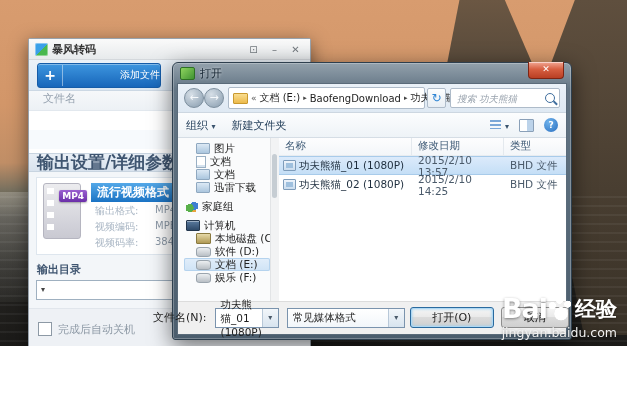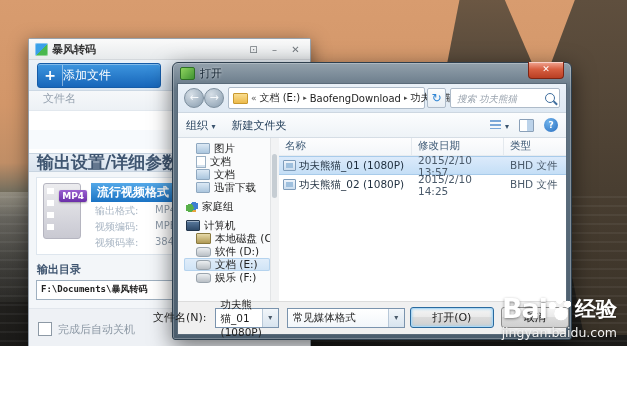--- a/index.html
+++ b/index.html
@@ -28,21 +28,21 @@
 
   
   .app{position:absolute;left:28px;top:38px;width:281px;height:311px;background:#f3f6f9;border:1px solid #98a2ac;border-radius:2px;box-shadow:0 5px 18px rgba(0,0,0,.5);display:flex;flex-direction:column;}
   .app-titlebar{height:20px;background:linear-gradient(#fafafa,#e7eaec);border-bottom:1px solid #d4d8dc;display:flex;align-items:center;padding:0 6px;gap:4px;flex:none;}
   .app-logo{width:13px;height:13px;border-radius:2px;background:linear-gradient(135deg,#3aa0e8 0 50%,#49b84f 50% 100%);box-shadow:inset 0 0 0 1px rgba(255,255,255,.4);}
   .app-title{font-size:11px;color:#333;font-weight:bold;flex:1;}
   .tb-btn{width:17px;height:13px;font-size:10px;line-height:13px;text-align:center;color:#73797f;cursor:default;}
   .app-toolbar{height:30px;background:linear-gradient(#ecf2f8,#dce7f2);display:flex;align-items:center;padding:0 8px;border-bottom:1px solid #ccd8e4;flex:none;}
   .add-btn{display:flex;align-items:center;height:23px;width:122px;background:linear-gradient(#3e96df,#1766ba);border:1px solid #155ca8;border-radius:3px;color:#fff;box-shadow:inset 0 1px 0 rgba(255,255,255,.35);}
   .add-plus{width:24px;text-align:center;font-weight:bold;font-size:14px;border-right:1px solid rgba(255,255,255,.45);line-height:21px;}
-  .add-label{flex:1;text-align:left;font-size:12px;}
+  .add-label{flex:1;text-align:right;font-size:10px;}
   .app-list-header{height:19px;background:linear-gradient(#f6f8fa,#edf1f5);border-bottom:1px solid #e2e8ee;font-size:11px;color:#97a3b0;display:flex;align-items:flex-start;padding-left:14px;flex:none;}
   .app-list{flex:1;background:repeating-linear-gradient(180deg,#ffffff 0 19px,#f7fafd 19px 38px);min-height:20px;}
   .out-header{height:17px;background:linear-gradient(#e9eff6,#d9e3ee);border-top:1px solid #c8d4e0;border-bottom:1px solid #c8d4e0;font-size:17px;font-weight:bold;color:#3f5570;display:flex;align-items:center;padding:0 8px;flex:none;}
   .out-panel{margin:5px 7px 0;background:#fff;border:1px solid #dee6ee;height:66px;display:flex;padding:5px 6px;gap:10px;flex:none;}
   .film{width:36px;height:54px;background:linear-gradient(#ecece f,#c9c9d2);background:linear-gradient(#ececef,#c9c9d2);border:1px solid #b5b5c0;border-radius:3px;position:relative;flex:none;}
   .film::before{content:"";position:absolute;left:3px;top:4px;width:7px;height:46px;background:repeating-linear-gradient(180deg,#fff 0 6px,transparent 6px 12px);}
   .badge{position:absolute;right:-7px;top:6px;background:linear-gradient(#9a5fd0,#6a2ea8);color:#fff;font-size:9px;font-weight:bold;padding:1px 3px;border-radius:2px;box-shadow:0 1px 2px rgba(0,0,0,.3);}
   .out-info{flex:1;display:flex;flex-direction:column;gap:2px;min-width:0;}
   .banner{height:19px;background:linear-gradient(#54a8e8,#1a73c4);color:#fff;font-size:12px;font-weight:bold;display:flex;align-items:center;padding:0 6px;white-space:nowrap;overflow:hidden;flex:none;}
   .param{display:flex;font-size:10px;gap:6px;padding-left:4px;}
@@ -172,21 +172,20 @@
           <span class="p-val">MPEG4</span>
         </div>
         <div class="param">
           <span class="p-label">视频码率:</span>
           <span class="p-val">384kbps</span>
         </div>
       </div>
     </div>
     <div class="out-dir-label">输出目录</div>
     <div class="dir-combo">
-      <span class="dir-text">F:\Documents\暴风转码</span>
       <span class="combo-arrow">▾</span>
     </div>
     <div class="app-sep"></div>
     <div class="shutdown-row">
       <span class="cb"></span>
       <span class="cb-label">完成后自动关机</span>
     </div>
   </div>
 
   <div class="dlg">

